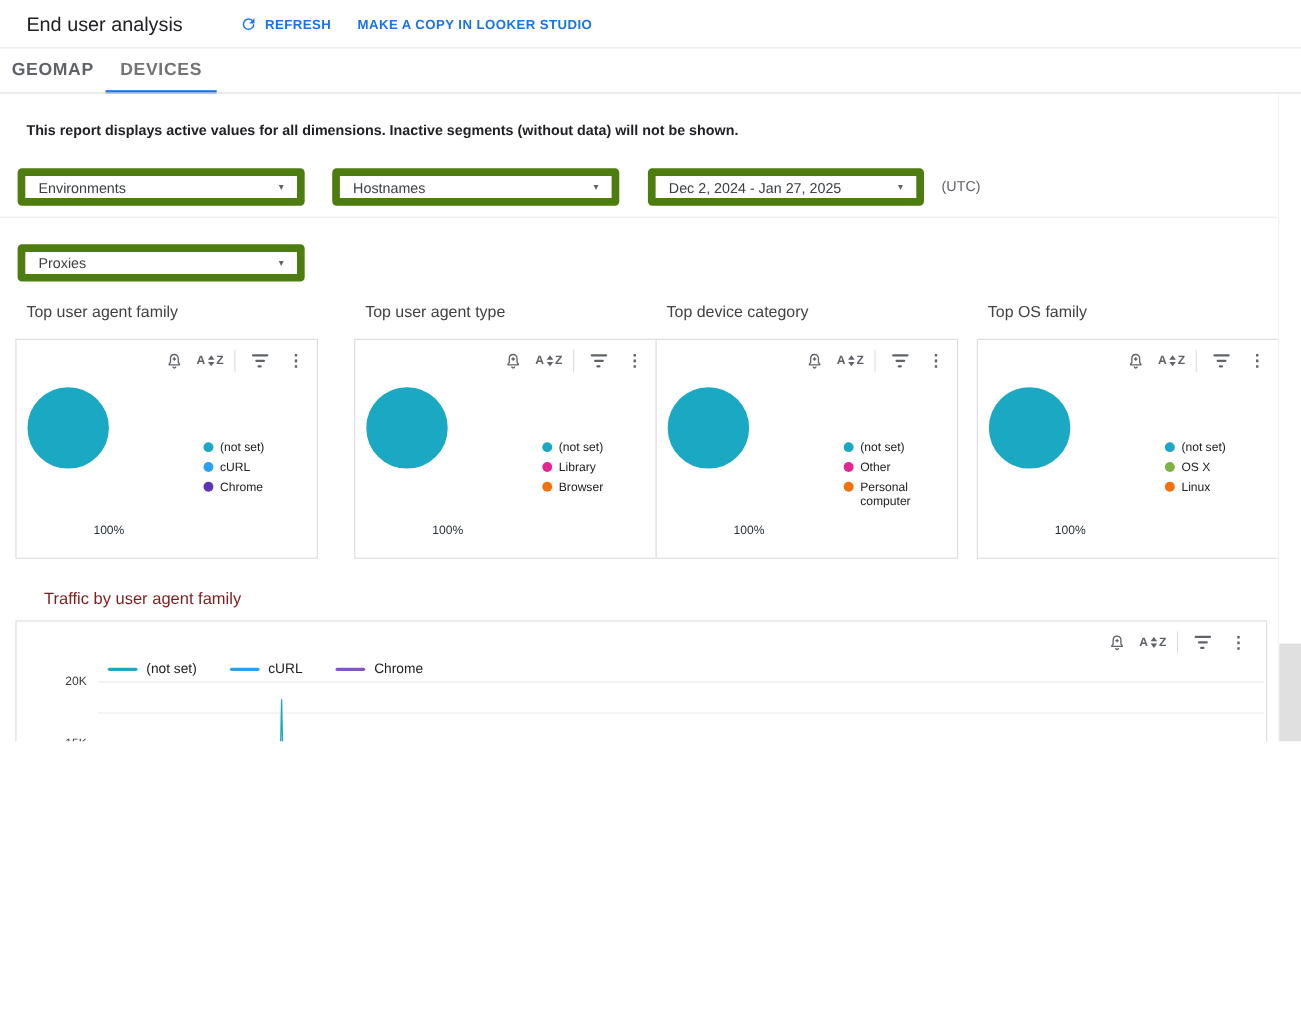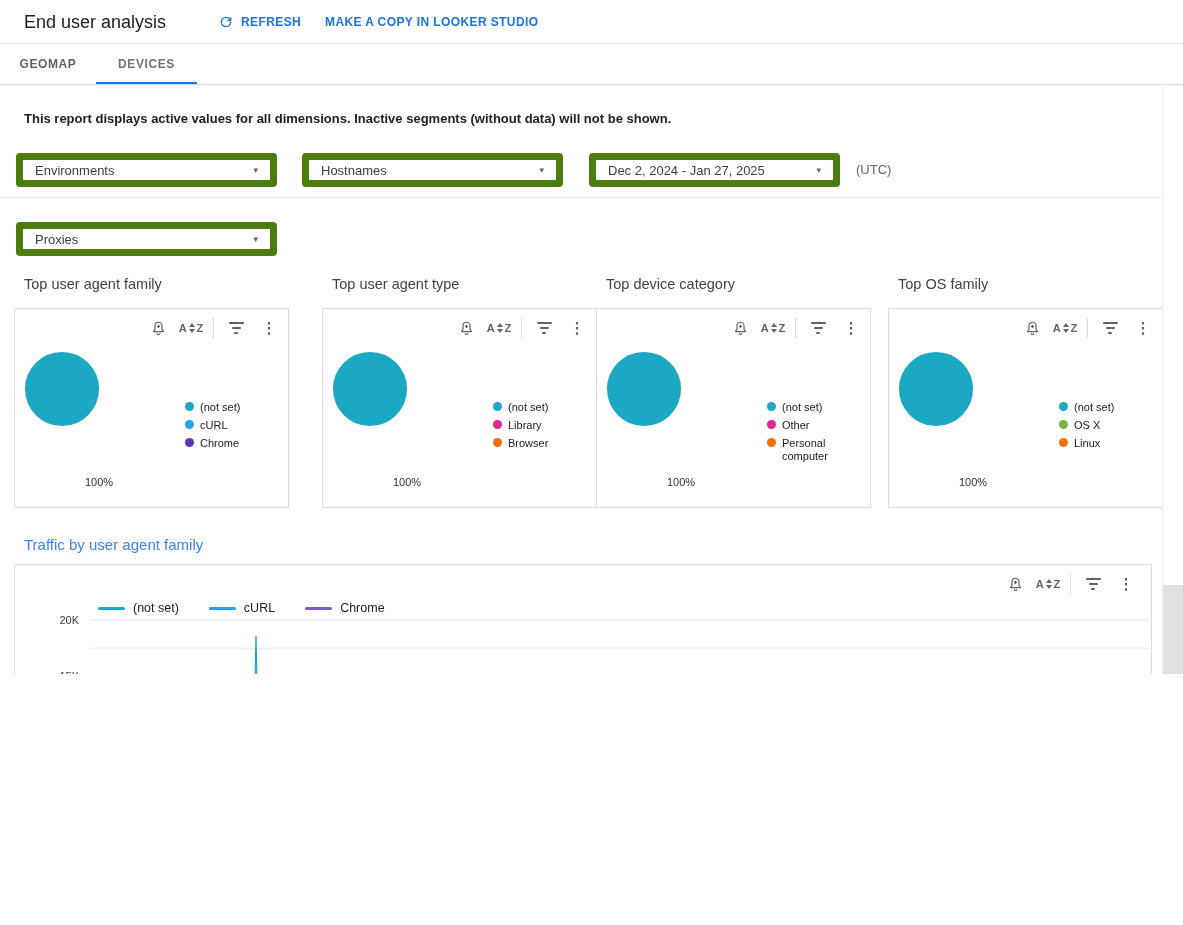--- a/index.html
+++ b/index.html
@@ -10,21 +10,21 @@
   
   .header { position:absolute; left:0; top:0; width:1183px; height:44px; background:#fff; }
   .page-title { position:absolute; left:24px; top:0; height:44px; line-height:44px; font-size:18px; color:#202124; font-weight:400; }
   .hbtn { position:absolute; top:0; height:44px; display:flex; align-items:center; gap:7px; background:none; border:none; color:#1a73e8; font-family:"Liberation Sans",sans-serif; font-size:12px; font-weight:bold; letter-spacing:.4px; cursor:pointer; }
   .hbtn.refresh { left:218px; }
   .hbtn.copy { left:325px; }
   .hline1 { position:absolute; left:0; top:43px; width:1183px; height:1px; background:#e6e6e6; }
 
   
   .tabs { position:absolute; left:0; top:44px; width:1183px; height:41px; }
-  .tab { position:absolute; top:0; height:41px; line-height:40px; text-align:center; font-size:12px; font-weight:bold; letter-spacing:.6px; color:#5f6368; cursor:pointer; }
+  .tab { position:absolute; top:0; height:41px; line-height:40px; text-align:center; font-size:16px; font-weight:bold; letter-spacing:.6px; color:#5f6368; cursor:pointer; }
   .tab-geomap { left:0; width:96px; }
   .tab-devices { left:96px; width:101px; color:#737373; }
   .tab.active::after { content:""; position:absolute; left:0; right:0; bottom:0; height:3px; background:#1a73e8; }
   .hline2 { position:absolute; left:0; top:84px; width:1183px; height:1px; background:#dcdcdc; }
 
   
   .note { position:absolute; left:24px; top:111px; font-size:13px; font-weight:bold; color:#202124; }
   .select { position:absolute; height:34px; border:7px solid #4d7c0f; border-radius:4px; background:#fff; font-size:13px; color:#3c4043; display:flex; align-items:center; justify-content:space-between; padding:0 12px; cursor:pointer; }
   .caret { font-size:9px; color:#5f6368; margin-left:8px; }
   .utc { position:absolute; left:856px; top:153px; height:34px; line-height:34px; font-size:13px; color:#5f6368; }
@@ -49,21 +49,21 @@
   .donut-title { position:relative; display:block; height:32px; margin-left:10px; font-size:14.5px; color:#424242; }
   .donut-card { position:relative; width:275px; height:200px; background:#fff; border:1px solid #dadce0; }
   .ring { position:absolute; left:10px; top:43px; width:72px; height:72px; border:37px solid #1BA8C2; border-radius:50%; }
   .slice-label { position:absolute; left:52px; top:167px; width:64px; text-align:center; font-size:11px; color:#263238; }
   .donut-legend { position:absolute; left:170px; top:92px; display:flex; flex-direction:column; gap:5px; width:100px; }
   .leg-item { display:flex; align-items:flex-start; gap:6px; }
   .leg-dot { width:9px; height:9px; border-radius:50%; flex:0 0 9px; margin-top:1px; }
   .leg-label { font-size:11px; color:#202124; line-height:13px; }
 
   
-  .ts-title { position:absolute; left:24px; top:536px; font-size:15px; color:#3b82f6; }
+  .ts-title { position:absolute; left:40px; top:536px; font-size:15px; color:#7f1d1d; }
   .ts-card { left:14px; top:564px; width:1138px; height:354px; }
   .ts-legend { position:absolute; left:83px; top:36px; display:flex; align-items:center; gap:30px; }
   .ts-leg-item { display:flex; align-items:center; gap:8px; }
   .ts-swatch { width:27px; height:3px; border-radius:2px; }
   .ts-label { font-size:12.5px; color:#202124; }
   .ylabel { position:absolute; left:-37px; top:160px; width:130px; height:14px; text-align:center; transform:rotate(-90deg); font-size:11px; font-style:italic; color:#424242; }
   .ytick { position:absolute; right:0; width:64px; text-align:right; font-size:11px; color:#3c4043; }
   .y-ticks { position:absolute; left:0; top:0; width:64px; height:300px; }
   .x-ticks { position:absolute; left:0; top:0; width:1136px; height:354px; }
   .xtick { position:absolute; top:287px; white-space:nowrap; font-size:10.4px; color:#3c4043; transform:translateX(-100%) rotate(-25deg); transform-origin:100% 0; }

